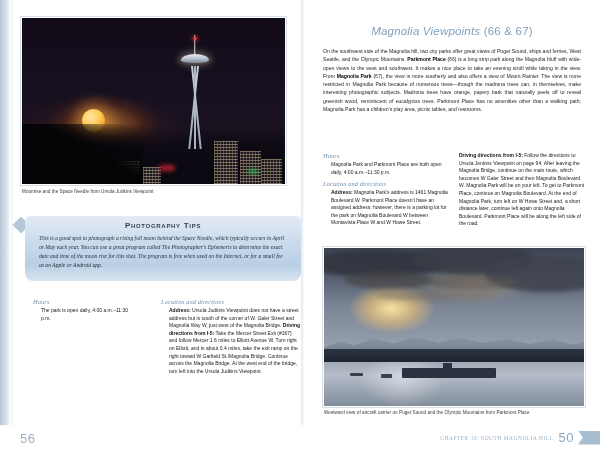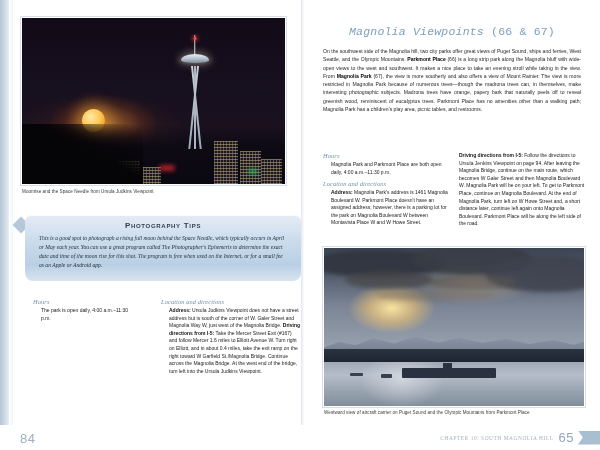--- a/index.html
+++ b/index.html
@@ -110,21 +110,21 @@
     font-size:6.4px;color:#6f93b2;margin-bottom:2px;letter-spacing:.1px;}
   .sec-body{font-size:5px;line-height:1.52;color:#222;}
   .sec-body b{font-weight:bold;color:#111;}
   .indent{padding-left:8px;}
 
   .l-hours{position:absolute;left:20px;top:298px;width:105px;}
   .l-loc{position:absolute;left:148px;top:298px;width:140px;}
 
   
   .r-title{position:absolute;left:0;top:25px;width:296px;text-align:center;
-    font-family:Liberation Mono, monospace;font-style:italic;font-size:11.5px;
+    font-family:Liberation Sans, sans-serif;font-style:italic;font-size:11.5px;
     color:#7d9fbd;letter-spacing:.2px;}
   .r-title .num{font-style:normal;}
   .r-body{position:absolute;left:19px;top:47px;width:258px;
     font-size:5.1px;line-height:1.63;color:#1f1f1f;text-align:justify;}
   .r-body b{font-weight:bold;color:#000;}
 
   .r-hours{position:absolute;left:19px;top:152px;width:122px;}
   .r-loc{position:absolute;left:19px;top:180px;width:126px;}
   .r-dir{position:absolute;left:155px;top:152px;width:126px;}
 
@@ -253,21 +253,21 @@
       <div class="water"></div>
       <div class="carrier"></div>
       <div class="boat1"></div>
       <div class="boat2"></div>
     </div>
 
     <div class="caption cap-sea">Westward view of aircraft carrier on Puget Sound and the Olympic Mountains from Parkmont Place</div>
   </div>
 
   <div class="footer">
-    <div class="folio-left">84</div>
+    <div class="folio-left">56</div>
     <div class="footer-right">
       <div class="chapter-label">Chapter 10: South Magnolia Hill</div>
-      <div class="folio-right">65</div>
+      <div class="folio-right">50</div>
       <div class="folio-tab"></div>
     </div>
   </div>
 
 </div>
 
 </body></html>

